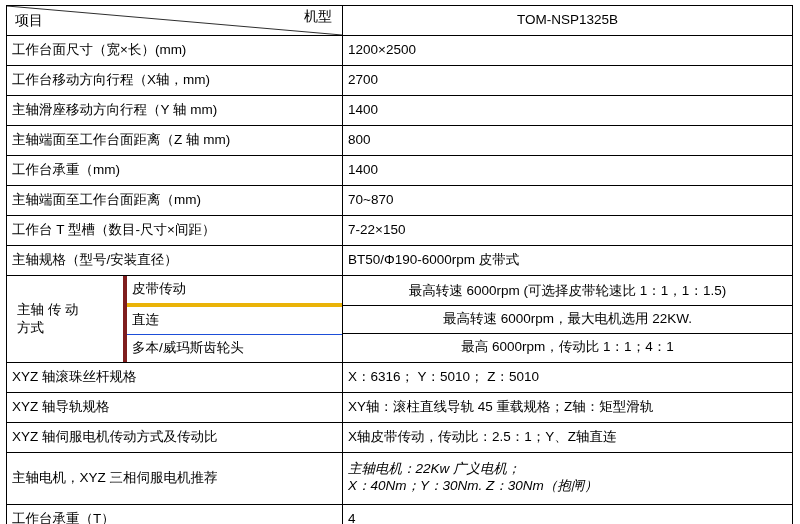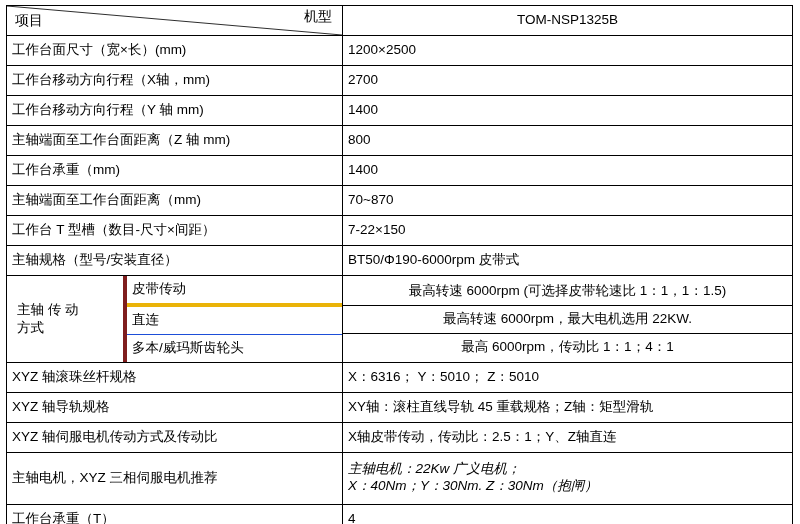--- a/index.html
+++ b/index.html
@@ -115,21 +115,21 @@
 
       <tr>
         <td class="lbl">工作台面尺寸（宽×长）(mm)</td>
         <td class="val">1200×2500</td>
       </tr>
       <tr>
         <td class="lbl">工作台移动方向行程（X轴，mm)</td>
         <td class="val">2700</td>
       </tr>
       <tr>
-        <td class="lbl">工作台移动方向行程（Y 轴 mm)</td>
+        <td class="lbl">主轴滑座移动方向行程（Y 轴 mm)</td>
         <td class="val">1400</td>
       </tr>
       <tr>
         <td class="lbl">主轴端面至工作台面距离（Z 轴 mm)</td>
         <td class="val">800</td>
       </tr>
       <tr>
         <td class="lbl">工作台承重（mm)</td>
         <td class="val">1400</td>
       </tr>

